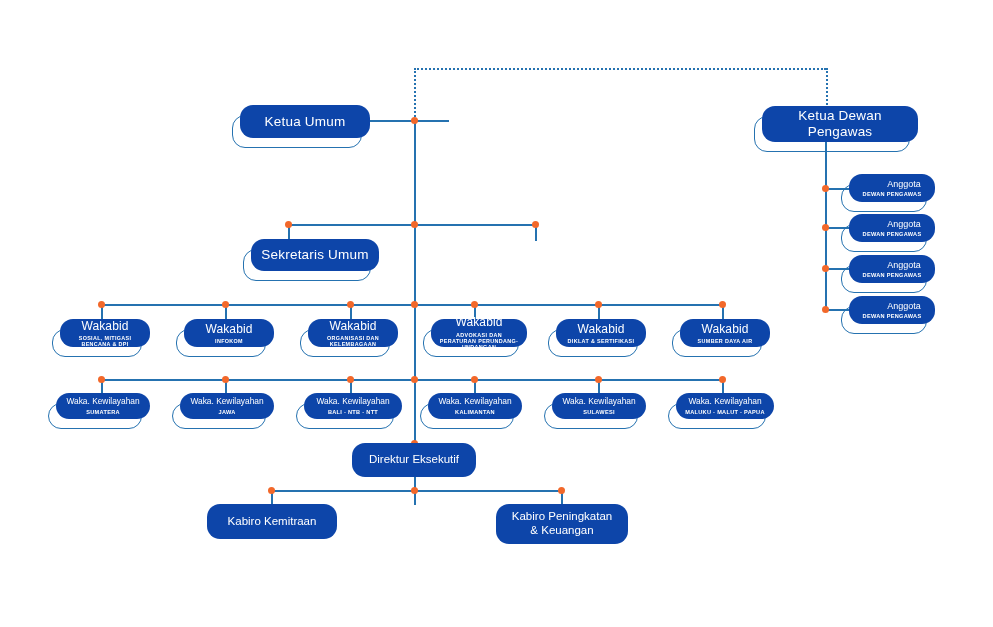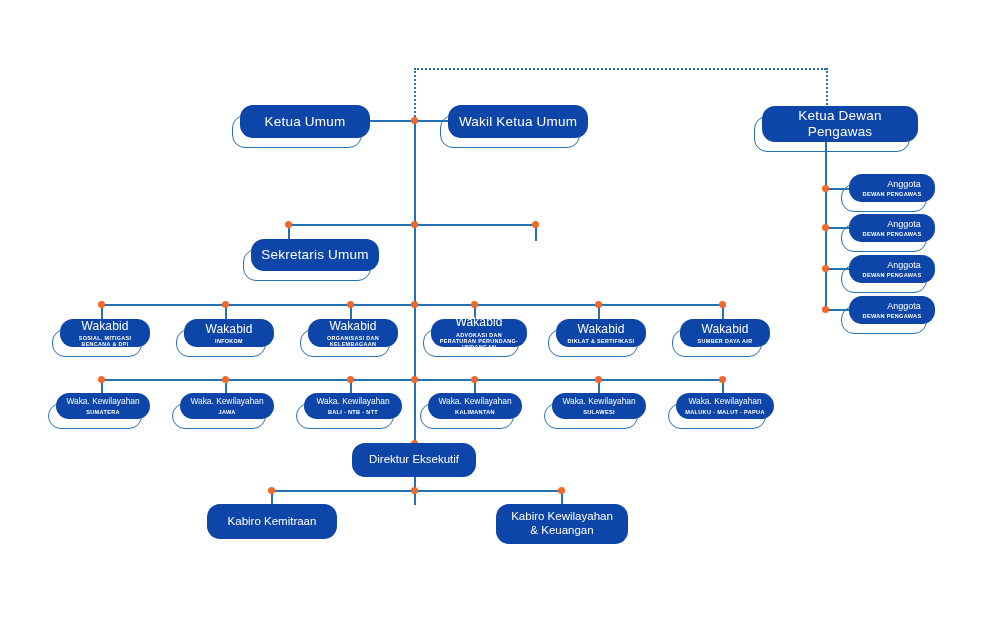--- a/index.html
+++ b/index.html
@@ -132,26 +132,20 @@
   <div class="dot" style="left:822px;top:265px;"></div>
   <div class="dot" style="left:822px;top:306px;"></div>
 
   <div class="node" style="left:240px;top:105px;width:130px;height:33px;">
     <div class="shadow"></div>
     <div class="face">
       <span class="t1">Ketua Umum</span>
     </div>
   </div>
 
-  <div class="node" style="left:448px;top:105px;width:140px;height:33px;">
-    <div class="shadow"></div>
-    <div class="face">
-      <span class="t1">Wakil Ketua Umum</span>
-    </div>
-  </div>
 
   <div class="node" style="left:762px;top:106px;width:156px;height:36px;">
     <div class="shadow"></div>
     <div class="face">
       <span class="t1">Ketua Dewan</span>
       <span class="t1">Pengawas</span>
     </div>
   </div>
 
   <div class="node" style="left:849px;top:174px;width:86px;height:28px;">
@@ -287,18 +281,18 @@
   <div class="node noshadow" style="left:207px;top:504px;width:130px;height:35px;">
 
     <div class="face">
       <span class="t-multi">Kabiro Kemitraan</span>
       <span class="t-multi"></span>
     </div>
   </div>
   <div class="node noshadow" style="left:496px;top:504px;width:132px;height:40px;">
 
     <div class="face">
-      <span class="t-multi">Kabiro Kewilayahan</span>
+      <span class="t-multi">Kabiro Peningkatan</span>
       <span class="t-multi">&amp; Keuangan</span>
     </div>
   </div>
 
 </div>
 
 </body></html>

